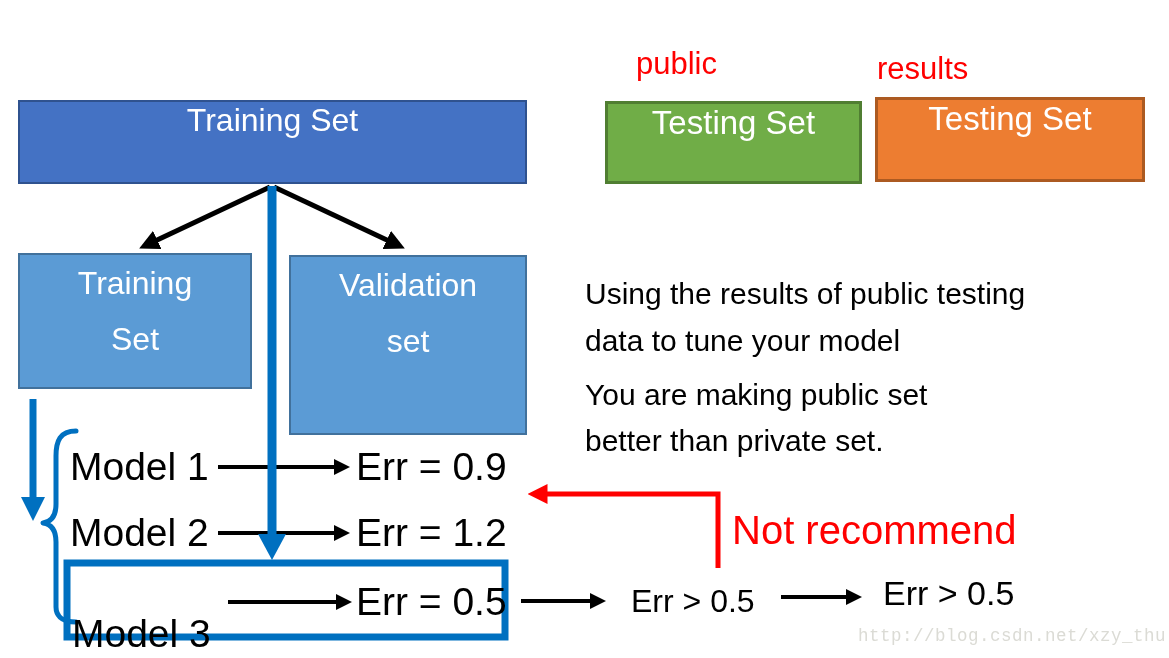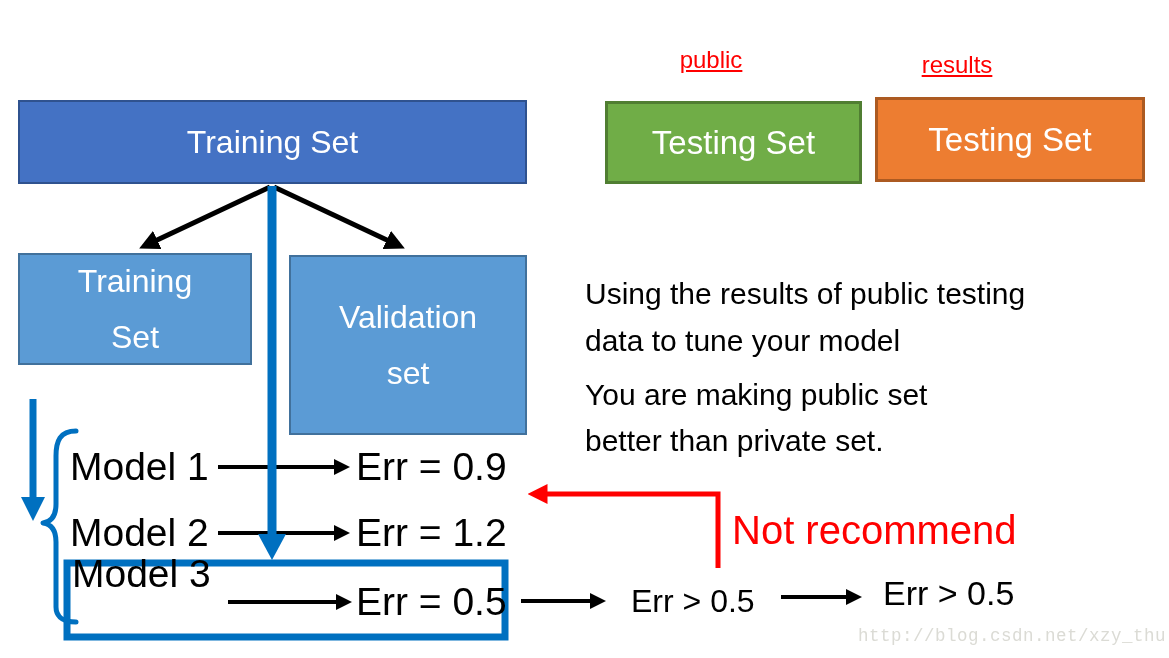--- a/index.html
+++ b/index.html
@@ -10,58 +10,55 @@
     height: 658px;
     background: #ffffff;
     overflow: hidden;
     font-family: "Liberation Sans", "DejaVu Sans", sans-serif;
   }
   .box {
     position: absolute;
     display: flex;
     flex-direction: column;
     align-items: center;
-    justify-content: center;
     color: #ffffff;
     text-align: center;
     z-index: 1;
   }
   .top-box {
     left: 18px; top: 100px; width: 509px; height: 84px;
     background: var(--box-dark-blue, #4472C4);
     border: 2px solid var(--box-dark-blue-border, #2F528F);
     font-size: 32px;
   }
   .sub-box {
     background: var(--box-light-blue, #5B9BD5);
     border: 2px solid var(--box-light-blue-border, #41719C);
     font-size: 32px;
     line-height: 56px;
   }
-  .sub-left  { left: 18px;  top: 253px; width: 234px; height: 112px; }
+  .sub-left  { left: 18px;  top: 253px; width: 234px; height: 136px; }
   .sub-right { left: 289px; top: 255px; width: 238px; height: 180px; }
   .green-box {
     left: 605px; top: 101px; width: 257px; height: 83px;
     background: var(--box-green, #70AD47);
     border: 3px solid var(--box-green-border, #507E32);
     font-size: 33px;
   }
   .orange-box {
     left: 875px; top: 97px; width: 270px; height: 85px;
     background: var(--box-orange, #ED7D31);
     border: 3px solid var(--box-orange-border, #AC5A21);
     font-size: 33px;
   }
   .red-label {
     position: absolute;
     color: var(--accent-red, #FF0000);
-    font-size: 24px;
-    text-align: center;
-    z-index: 3;
-    text-decoration: underline;
+    font-size: 31px;
+    z-index: 3;
   }
   .public-label  { left: 636px; top: 46px; width: 150px; }
   .private-label { left: 877px; top: 51px; width: 160px; }
   .note {
     position: absolute;
     left: 585px;
     color: var(--text-black, #000000);
     font-size: 30px;
     z-index: 3;
   }
@@ -72,21 +69,21 @@
     color: var(--text-black, #000000);
     font-size: 39px;
     line-height: 36px;
     z-index: 3;
     white-space: nowrap;
   }
   .m1 { left: 70px;  top: 449px; }
   .e1 { left: 356px; top: 449px; }
   .m2 { left: 70px;  top: 515px; }
   .e2 { left: 356px; top: 515px; }
-  .m3 { left: 72px;  top: 556px; }
+  .m3 { left: 72px;  top: 616px; }
   .e3 { left: 356px; top: 584px; }
   .errgt-1 { left: 631px; top: 583px; font-size: 32px; }
   .errgt-2 { left: 883px; top: 575px; font-size: 34px; }
   .not-recommend {
     position: absolute;
     left: 732px; top: 508px;
     color: var(--accent-red, #FF0000);
     font-size: 40px;
     white-space: nowrap;
     z-index: 3;

